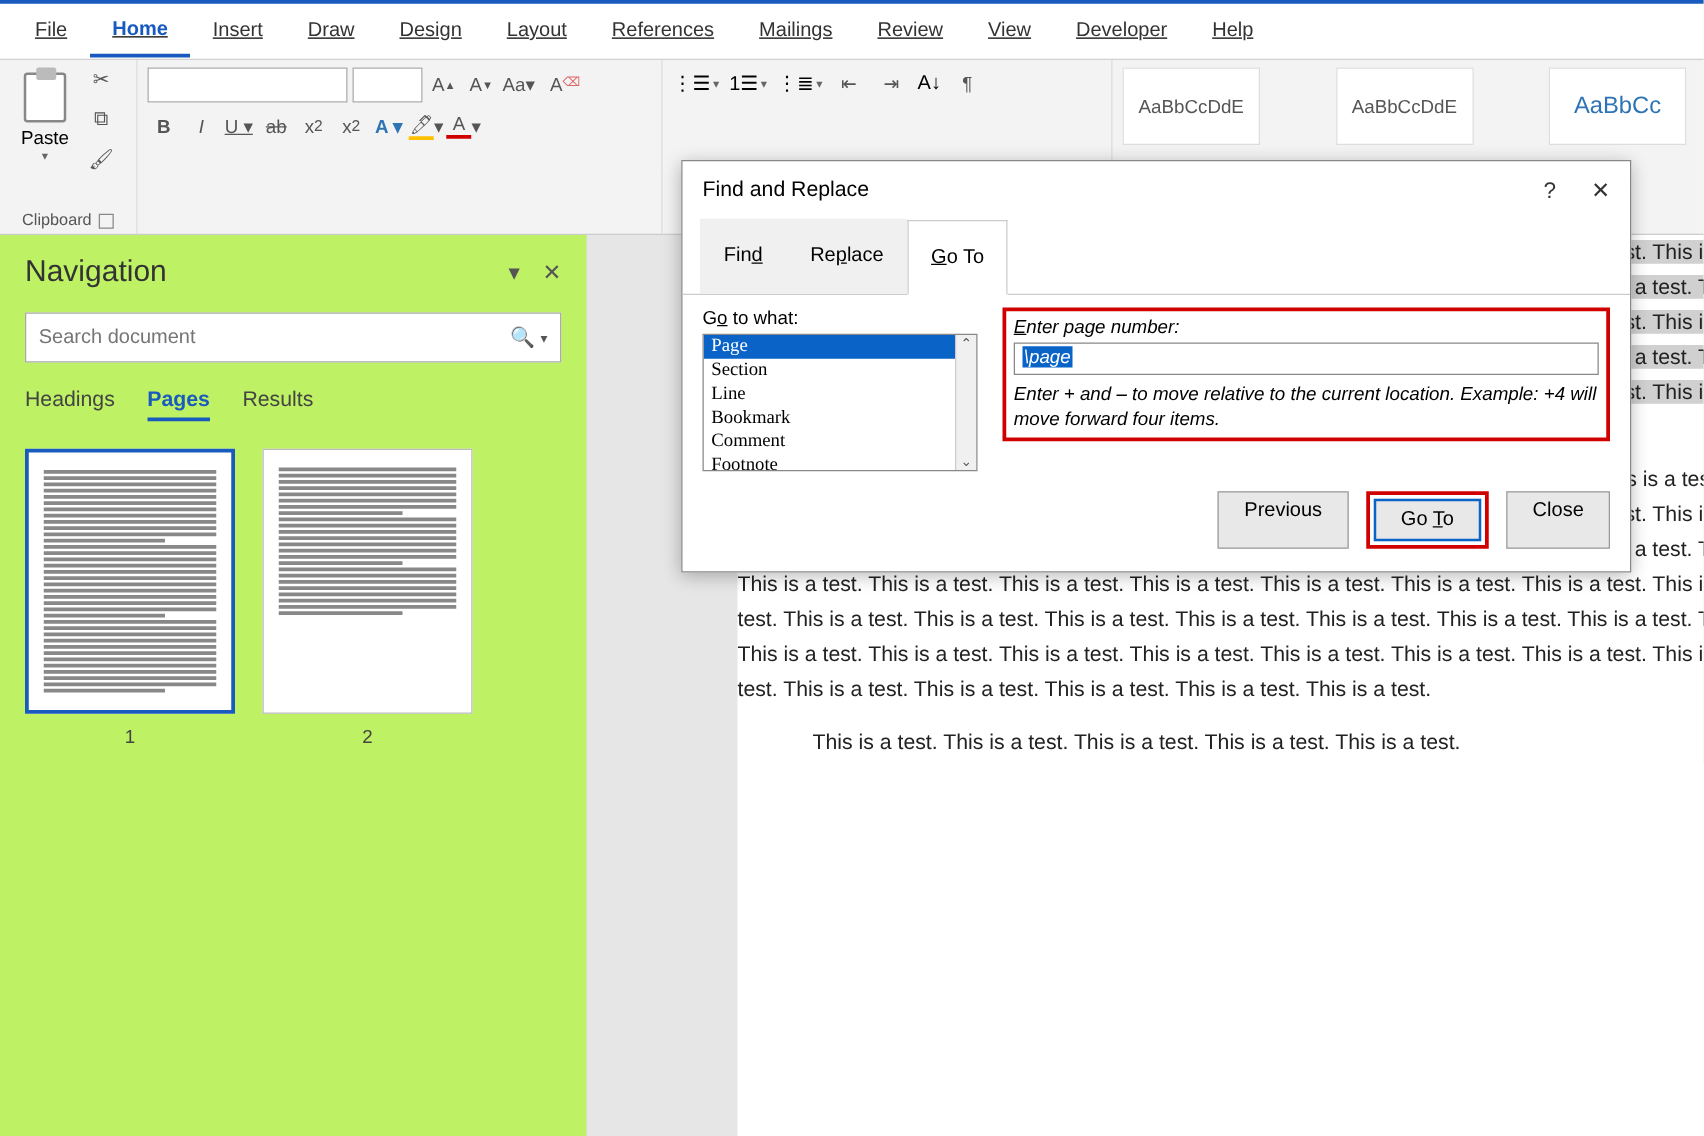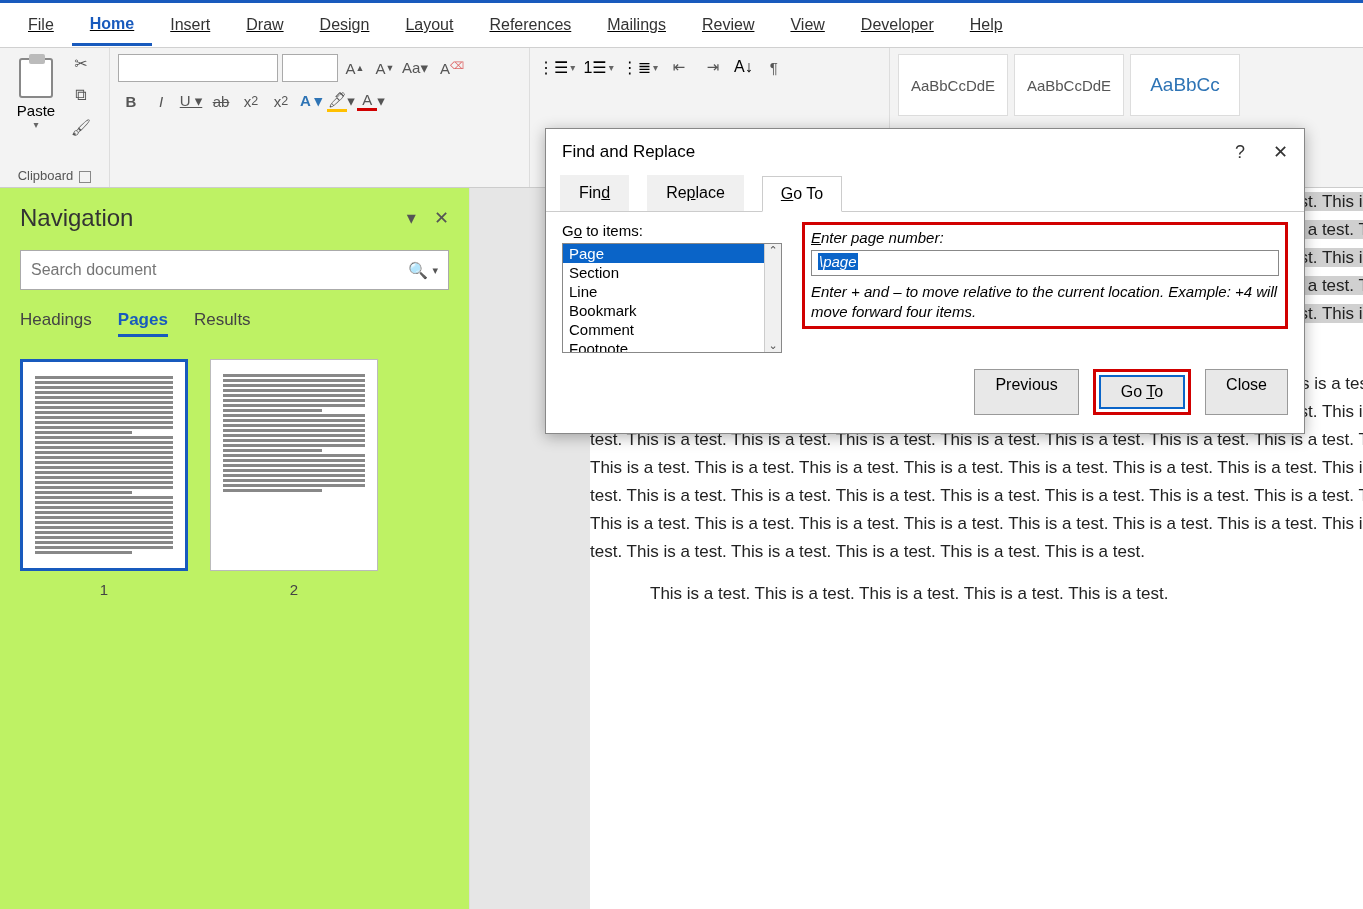--- a/index.html
+++ b/index.html
@@ -12,21 +12,21 @@
 
 
 .ribbon { background: #f3f3f3; height: 140px; display: flex; border-bottom: 1px solid #ccc; }
 .group { border-right: 1px solid #ddd; padding: 6px 8px 2px 8px; display: flex; flex-direction: column; justify-content: space-between; }
 .group-title { text-align: center; font-size: 13px; color: #555; padding: 2px 0; }
 .group-launcher { width: 12px; height: 12px; border: 1px solid #888; display: inline-block; vertical-align: middle; margin-left: 6px; }
 
 .clipboard-group { width: 110px; }
 .font-group { flex: 0 0 420px; }
 .para-group { flex: 0 0 360px; }
-.styles-group { flex: 1; display:flex; padding:6px 8px; }
+.styles-group { flex: 1; display:flex; padding:6px 8px;justify-content:space-between; }
 
 .paste-btn { display: flex; flex-direction: column; align-items: center; width: 56px; }
 .paste-icon { width: 34px; height: 40px; background: #fff; border: 2px solid #888; border-radius: 3px; position: relative; margin-top:4px; }
 .paste-icon::before { content:""; position:absolute; top:-6px; left:8px; width:16px; height:10px; background:#bbb; border-radius:2px; }
 .clip-side { display:flex; flex-direction:column; gap:10px; margin-left:6px;}
 .small-icon { width:22px; height:22px; color:#555; font-size:16px; text-align:center; }
 
 .font-row { display:flex; align-items:center; gap:4px; margin-bottom:6px; }
 .font-name-select { width:160px; height:28px; border:1px solid #aaa; background:#fff; }
 .font-size-select { width:56px; height:28px; border:1px solid #aaa; background:#fff; }
@@ -69,28 +69,28 @@
 .doc-text { font-size:17px; line-height:28px; color:#222; padding:0 0 0 0; }
 .doc-text p { margin-bottom:14px; }
 .sel { background:#d0d0d0; }
 .indent { display:inline-block; width:60px; }
 
 
 .dialog { position:absolute; left:545px; top:128px; width:760px; background:#fff; border:1px solid #888; box-shadow:0 3px 14px rgba(0,0,0,0.3); z-index:50; }
 .dlg-title { display:flex; align-items:center; justify-content:space-between; padding:12px 16px; font-size:17px; }
 .dlg-ctrls { display:flex; gap:28px; align-items:center; font-size:18px; color:#333;}
 .dlg-tabs { display:flex; border-bottom:1px solid #ccc; padding-left:14px; }
-.dlg-tab { padding:8px 18px; font-size:16px; border:1px solid transparent; border-bottom:none; background:#f0f0f0; margin-right:18px; cursor:pointer;}
+.dlg-tab { padding:20px 18px; font-size:16px; border:1px solid transparent; border-bottom:none; background:#f0f0f0; margin-right:0; cursor:pointer;}
 .dlg-tab span.u { text-decoration: underline; }
 .dlg-tab.active { background:#fff; border:1px solid #ccc; border-bottom:1px solid #fff; position:relative; top:1px; }
 .dlg-body { padding:10px 16px 16px 16px; display:flex; gap:20px; }
 .goto-left { width:220px; }
 .goto-label { font-size:15px; margin-bottom:4px; }
 .goto-list { border:1px solid #888; height:110px; width:220px; background:#fff; position:relative; overflow:hidden; font-size:15px; }
-.goto-list .item { padding:1px 6px; }
+.goto-list .item { padding:1px 6px;font-family:Liberation Serif, serif; }
 .goto-list .item.sel-item { background:#0a64c8; color:#fff; }
 .goto-scroll { position:absolute; right:0; top:0; bottom:0; width:17px; background:#f0f0f0; border-left:1px solid #ccc; display:flex; flex-direction:column; justify-content:space-between; align-items:center; font-size:11px; color:#555;}
 .goto-right { flex:1; }
 .highlight-box { border:3px solid #d10000; padding:4px 6px;font-style:italic; }
 .enter-label { font-size:15px; margin-bottom:4px; }
 .page-input { width:100%; height:26px; border:1px solid #888; padding:2px 6px; font-size:15px; }
 .page-input .selected-text { background:#0a64c8; color:#fff; padding:0 1px; }
 .hint { font-size:15px; margin-top:6px; line-height:20px; }
 .dlg-buttons { display:flex; justify-content:flex-end; gap:14px; padding:0 16px 18px 16px; }
 .dlg-btn { padding:6px 20px; font-size:16px; background:#e8e8e8; border:1px solid #999; cursor:pointer; }
@@ -307,21 +307,21 @@
       <span>✕</span>
     </div>
   </div>
   <div class="dlg-tabs">
     <div class="dlg-tab"><span>Fin</span><span class="u">d</span></div>
     <div class="dlg-tab"><span>Re</span><span class="u">p</span><span>lace</span></div>
     <div class="dlg-tab active"><span class="u">G</span><span>o To</span></div>
   </div>
   <div class="dlg-body">
     <div class="goto-left">
-      <div class="goto-label"><span>G</span><span style="text-decoration:underline;">o</span><span> to items:</span></div>
+      <div class="goto-label"><span>G</span><span style="text-decoration:underline;">o</span><span> to what:</span></div>
       <div class="goto-list">
         <div class="item sel-item">Page</div>
         <div class="item">Section</div>
         <div class="item">Line</div>
         <div class="item">Bookmark</div>
         <div class="item">Comment</div>
         <div class="item">Footnote</div>
         <div class="goto-scroll">
             <span>⌃</span>
             <span>⌄</span>

